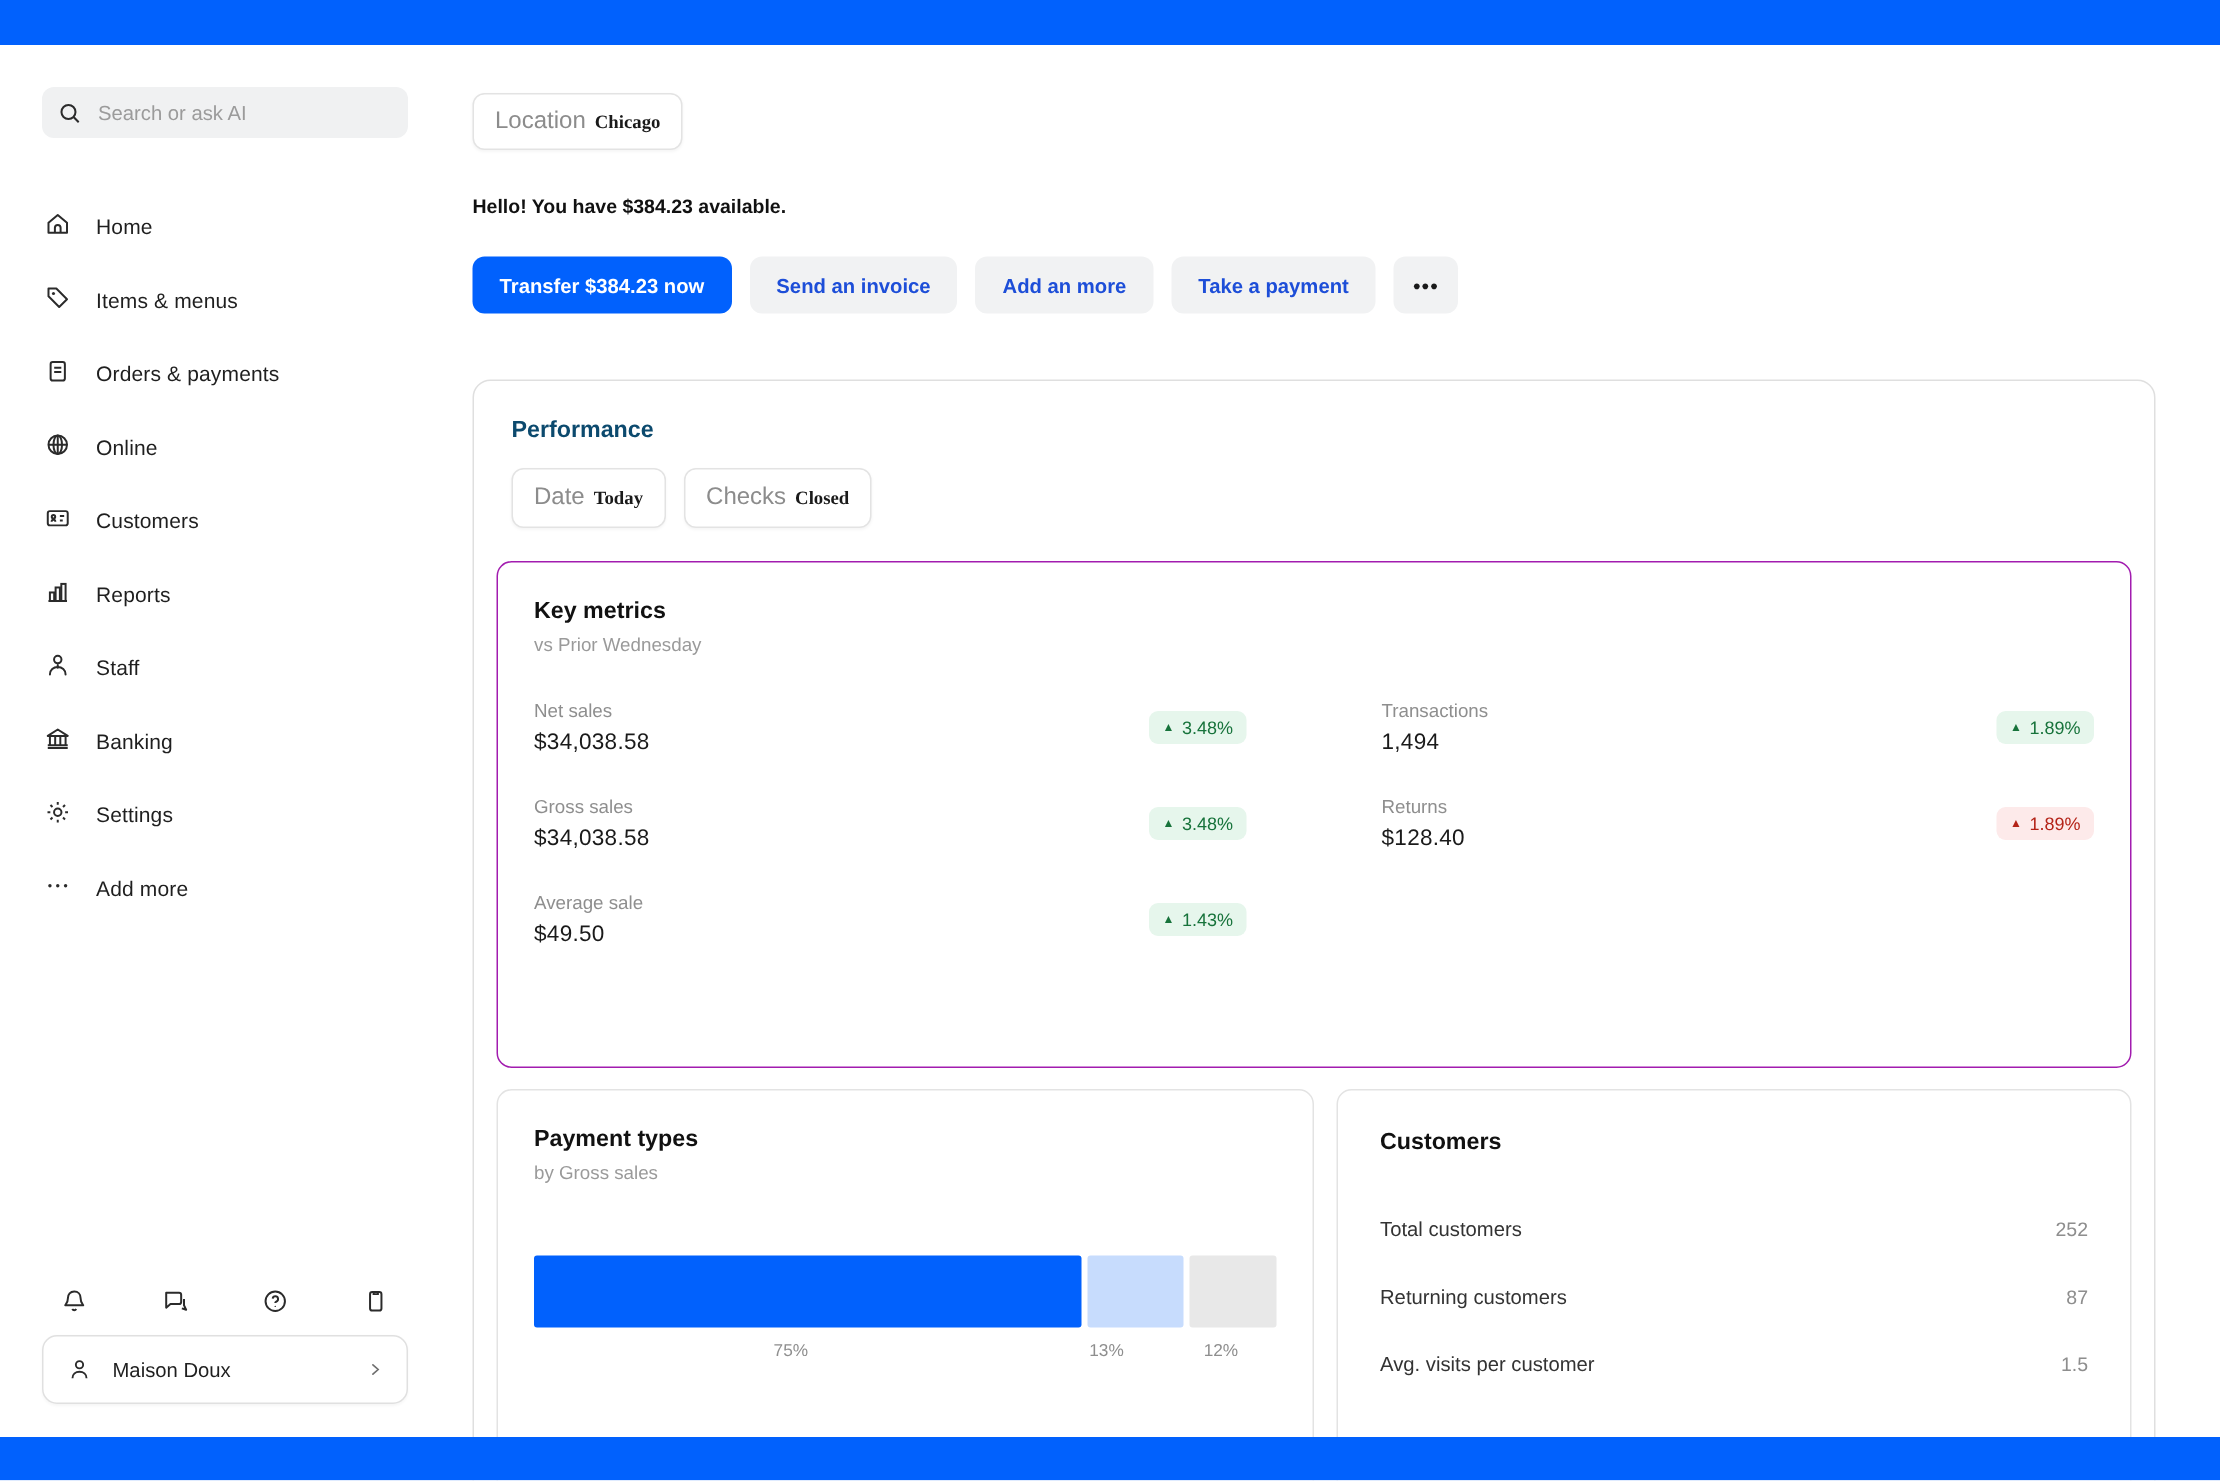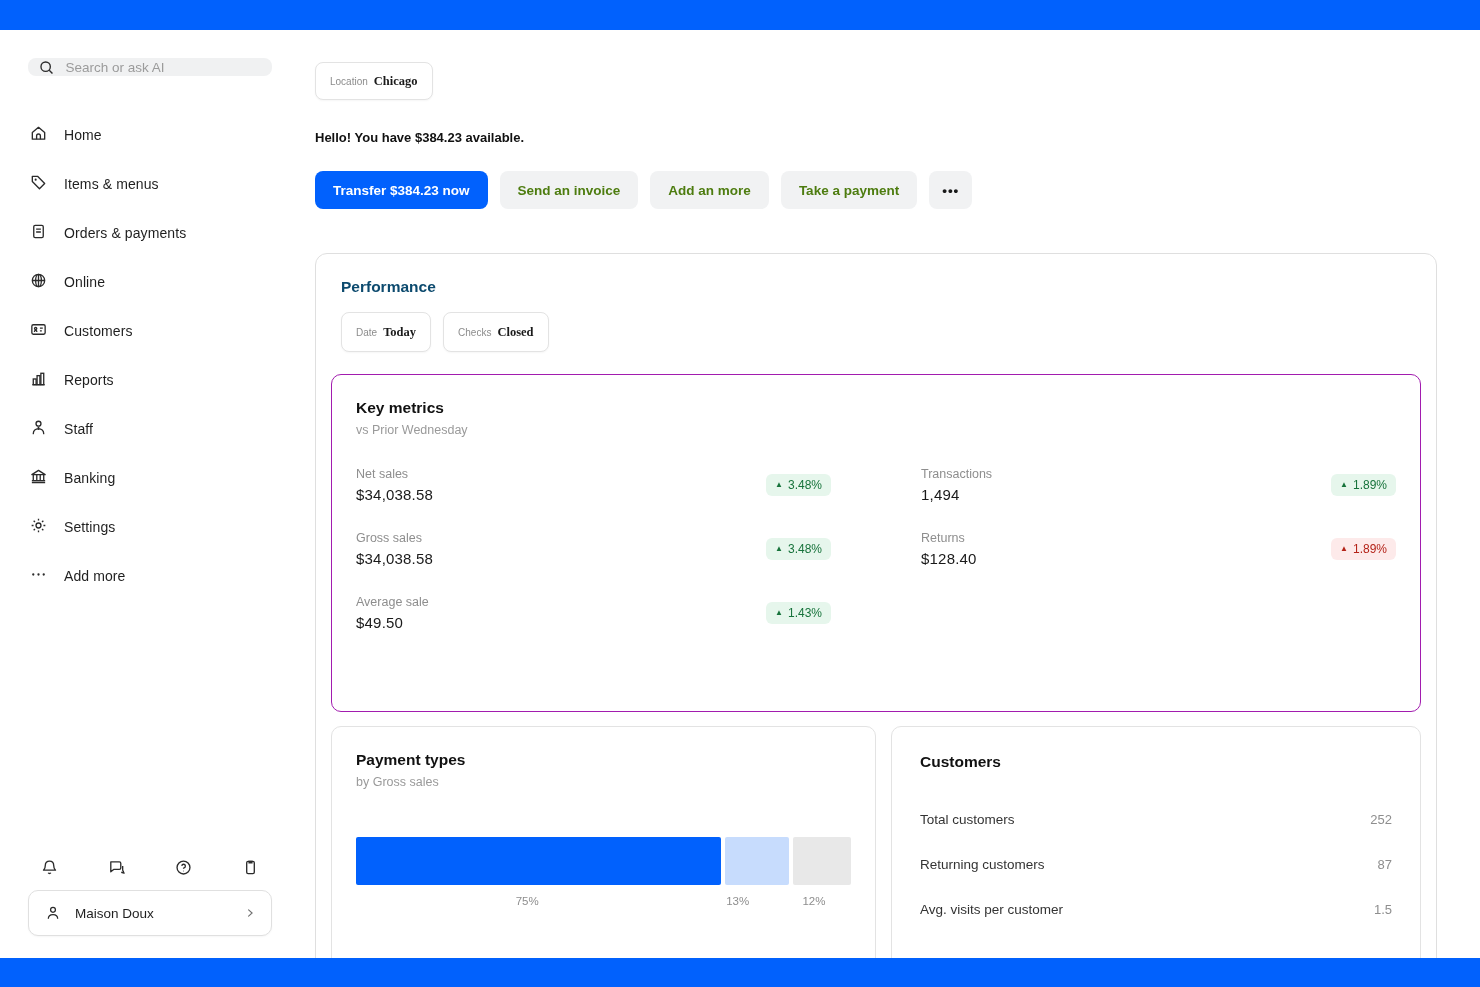--- a/index.html
+++ b/index.html
@@ -3,21 +3,21 @@
 <meta charset="utf-8">
 <style>
   html,body{margin:0;padding:0;background:#ffffff;}
   .canvas{position:relative;width:1480px;height:987px;background:#ffffff;overflow:hidden;
           font-family:"Liberation Sans",sans-serif;color:#1a1a1a;}
   .topbar{position:absolute;top:0;left:0;width:1480px;height:30px;background:#0161fd;z-index:40;}
   .bottombar{position:absolute;top:958px;left:0;width:1480px;height:29px;background:#0161fd;z-index:40;}
 
   
   .sidebar{position:absolute;left:28px;top:30px;width:244px;height:928px;background:#fff;}
-  .search{margin-top:28px;height:18px;background:#f0f1f2;border-radius:8px;display:flex;align-items:center;
+  .search{margin-top:28px;height:34px;background:#f0f1f2;border-radius:8px;display:flex;align-items:center;
           gap:8px;padding:0 10px;}
   .search svg{flex:0 0 auto;}
   .search input{border:none;background:transparent;outline:none;font:13.5px "Liberation Sans",sans-serif;
           color:#1a1a1a;width:100%;}
   .search input::placeholder{color:#9b9b9b;}
   .nav{margin-top:18px;}
   .nav-item{display:flex;align-items:flex-end;gap:16px;height:49px;cursor:pointer;}
   .nicon{width:20px;height:20px;display:flex;align-items:center;justify-content:center;color:#2b2b2b;}
   .nlabel{font-size:14px;font-weight:500;color:#1f1f1f;letter-spacing:.1px;}
   .side-footer{position:absolute;left:0;bottom:76px;width:232px;display:flex;justify-content:space-between;
@@ -27,27 +27,27 @@
   .account{position:absolute;left:0;bottom:22px;width:244px;height:46px;border:1px solid #e0e0e0;
           border-radius:10px;box-sizing:border-box;display:flex;align-items:center;gap:12px;padding:0 14px;
           box-shadow:0 1px 2px rgba(0,0,0,.04);cursor:pointer;background:#fff;}
   .account-name{font-size:13.5px;font-weight:500;color:#1f1f1f;flex:1;}
   .chev{color:#6f6f6f;}
 
   
   .main{position:absolute;left:315px;top:30px;width:1122px;}
   .chip{display:inline-flex;align-items:center;gap:6px;height:36px;padding:0 14px;border:1px solid #e3e3e3;
         border-radius:8px;background:#fff;box-shadow:0 1px 2px rgba(0,0,0,.04);cursor:pointer;}
-  .chip-label{font-size:10px;color:#8c8c8c;}
+  .chip-label{font-size:16px;color:#8c8c8c;}
   .chip-value{font-size:12.5px;font-weight:700;color:#1a1a1a;font-family:Liberation Serif, serif;}
   .location-chip{margin-top:32px;}
   h1.greeting{margin:30px 0 0 0;font-size:13px;font-weight:700;color:#111;}
   .actions{margin-top:26px;display:flex;gap:12px;align-items:center;}
   .btn{height:38px;border:none;border-radius:8px;padding:0 18px;font:600 13.5px "Liberation Sans",sans-serif;
-       background:#f1f2f3;color:#4d7c0f;cursor:pointer;}
+       background:#f1f2f3;color:#1d4ed8;cursor:pointer;}
   .btn.primary{background:#0161fd;color:#ffffff;font-weight:700;}
   .btn.more{padding:0 13px;letter-spacing:1px;color:#1a1a1a;font-weight:700;}
 
   .perf-card{margin-top:44px;border:1px solid #dfdfdf;border-radius:12px;box-sizing:border-box;width:1122px;
        height:760px;padding:24px 15px 15px 15px;background:#fff;}
   .perf-title{margin:0 0 0 10px;font-size:15.5px;font-weight:700;color:#0c4a6e;}
   .filters{display:flex;gap:12px;margin:16px 0 0 10px;}
   .filter-chip{height:38px;}
 
   .km-card{margin-top:22px;border:1px solid #a21caf;border-radius:10px;box-sizing:border-box;padding:24px;

